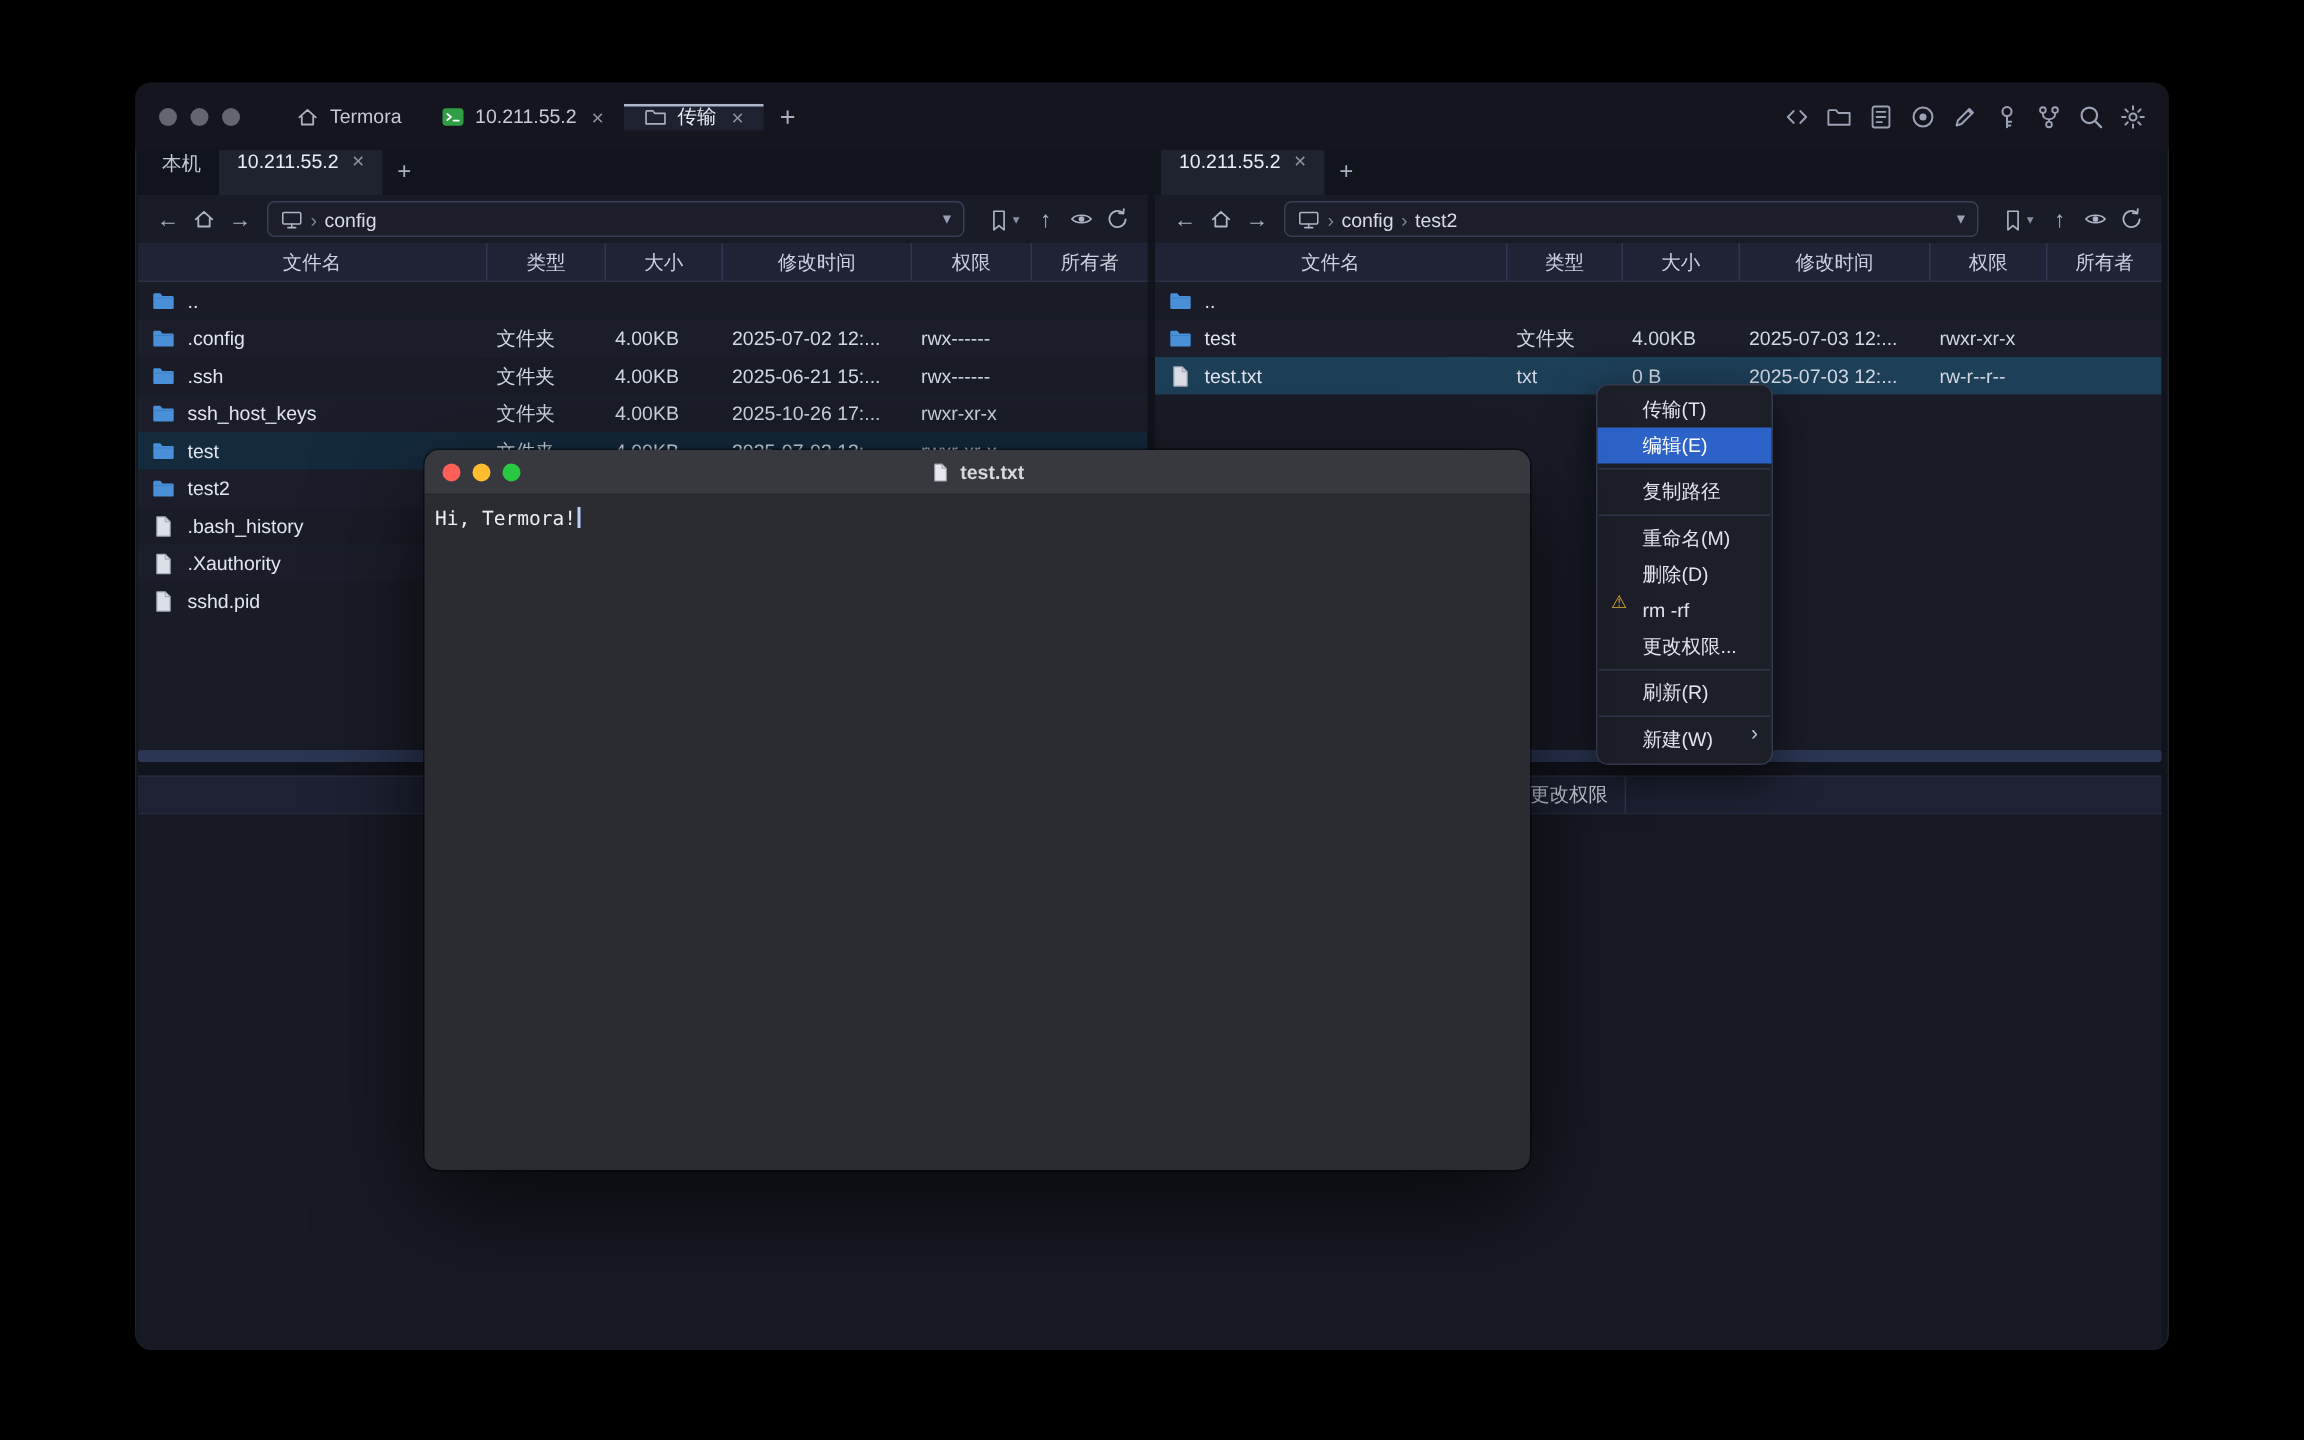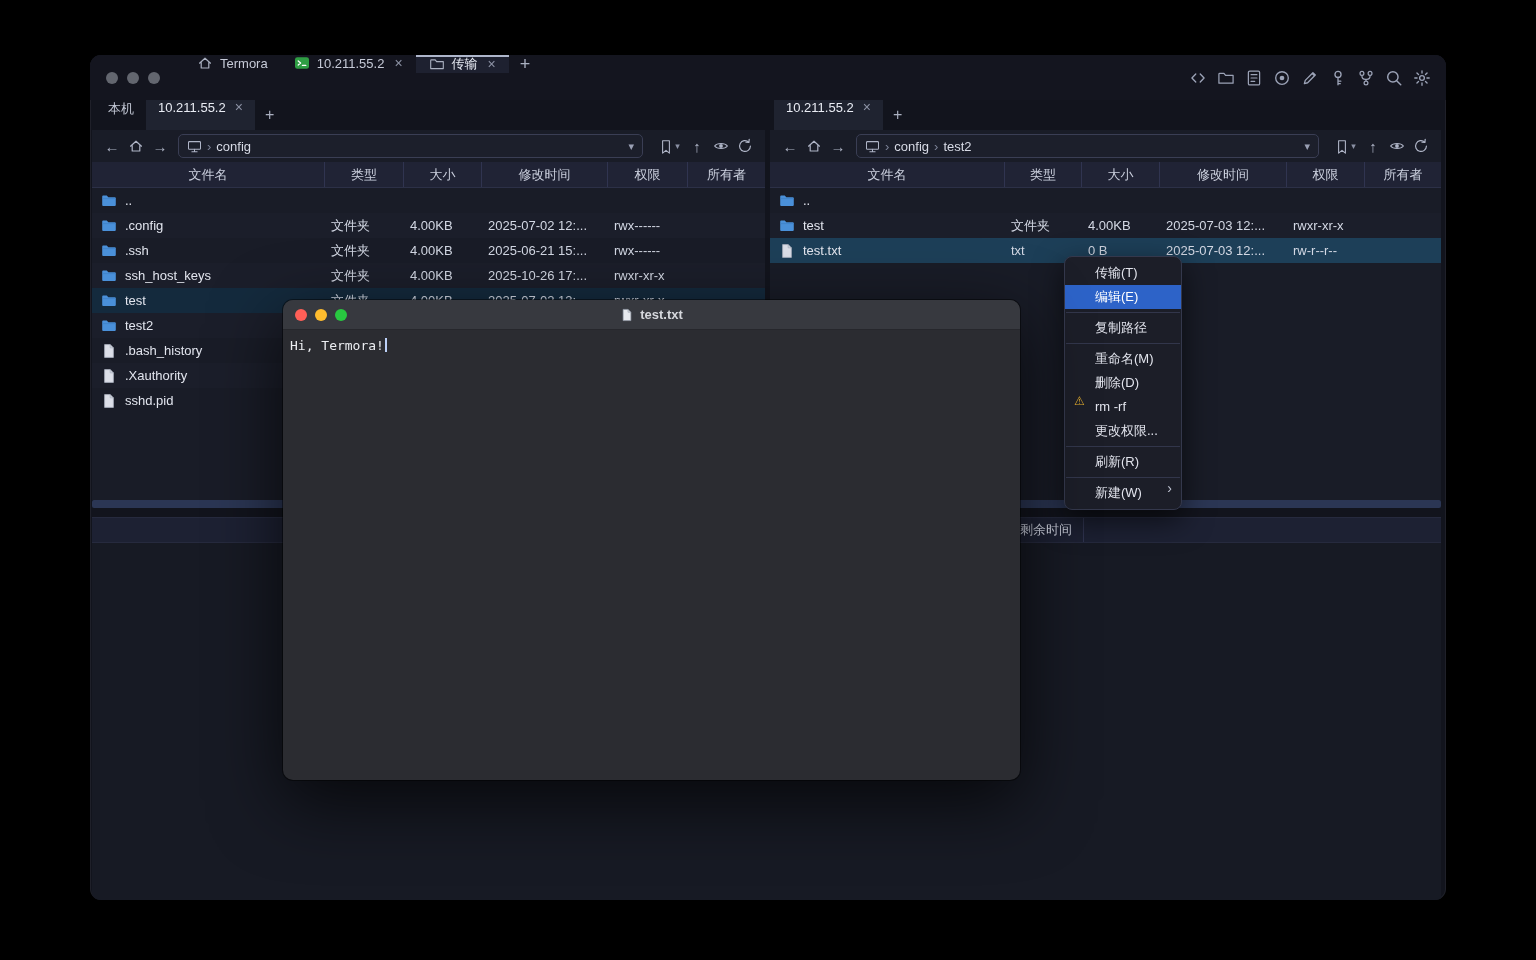--- a/index.html
+++ b/index.html
@@ -5,21 +5,21 @@
   *{margin:0;padding:0;box-sizing:border-box}
   html,body{width:1536px;height:960px;background:#000;overflow:hidden}
   body{position:relative;font-family:"Liberation Sans","DejaVu Sans",sans-serif;-webkit-font-smoothing:antialiased;user-select:none}
 
   
   .window{position:absolute;left:90px;top:55px;width:1356px;height:845px;border-radius:11px;
     background:#12141d;box-shadow:inset 0 0 0 1px rgba(255,255,255,.055);overflow:hidden}
   .titlebar{position:absolute;left:0;top:0;width:100%;height:45px;background:#14151f;display:flex;align-items:center}
   .traffic{display:flex;gap:9px;padding:0 14px 0 16px}
   .tl{width:12px;height:12px;border-radius:50%;background:#63666f}
-  .tabs{display:flex;align-items:flex-start;height:100%;margin-left:10px}
+  .tabs{display:flex;align-items:center;height:100%;margin-left:10px}
   .ttab{display:flex;align-items:center;gap:7px;padding:0 13px;font-size:13px;color:#c6cad7;cursor:default}
   .ttab.active{background:#1e2130;box-shadow:inset 0 2px 0 #aeb6cb;color:#e9ecf4}
   .ttab .ic{width:16px;height:16px;color:#aab0c0;flex:none}
   .close{color:#8d93a5;font-size:14px;margin-left:3px;line-height:1}
   .tplus{display:flex;align-items:center;padding:0 11px;color:#aab0c0;font-size:18px}
   .toolbar{margin-left:auto;display:flex;gap:10px;padding-right:15px;align-items:center}
   .tbtn{width:18px;height:18px;color:#9ba2b6}
   .tbtn svg,.ic svg{width:100%;height:100%;display:block}
 
   
@@ -503,21 +503,21 @@
           </div>
         </div>
       </div>
     </div>
 
   <div class="splitter"></div>
   <div class="transfer-header" id="transfer-header">
       <div class="thc" style="width: 618px;"></div>
       <div class="thc" style="width: 210px; font-family: Liberation Mono, monospace;">目标路径</div>
       <div class="thc" style="width: 89px; font-style: italic;">速度</div>
-      <div class="thc" style="width: 75px;">剩余时间</div>
+      <div class="thc" style="width: 75px;">更改权限</div>
       <div class="thc" style="width: 37px;"></div>
     </div>
   <div class="transfer-body"></div>
 
   <div class="cmenu" id="context-menu">
       <div class="mitem"><span class="mlabel">传输(T)</span></div>
       <div class="mitem hl"><span class="mlabel">编辑(E)</span></div>
       <div class="msep"></div>
       <div class="mitem"><span class="mlabel">复制路径</span></div>
       <div class="msep"></div>

